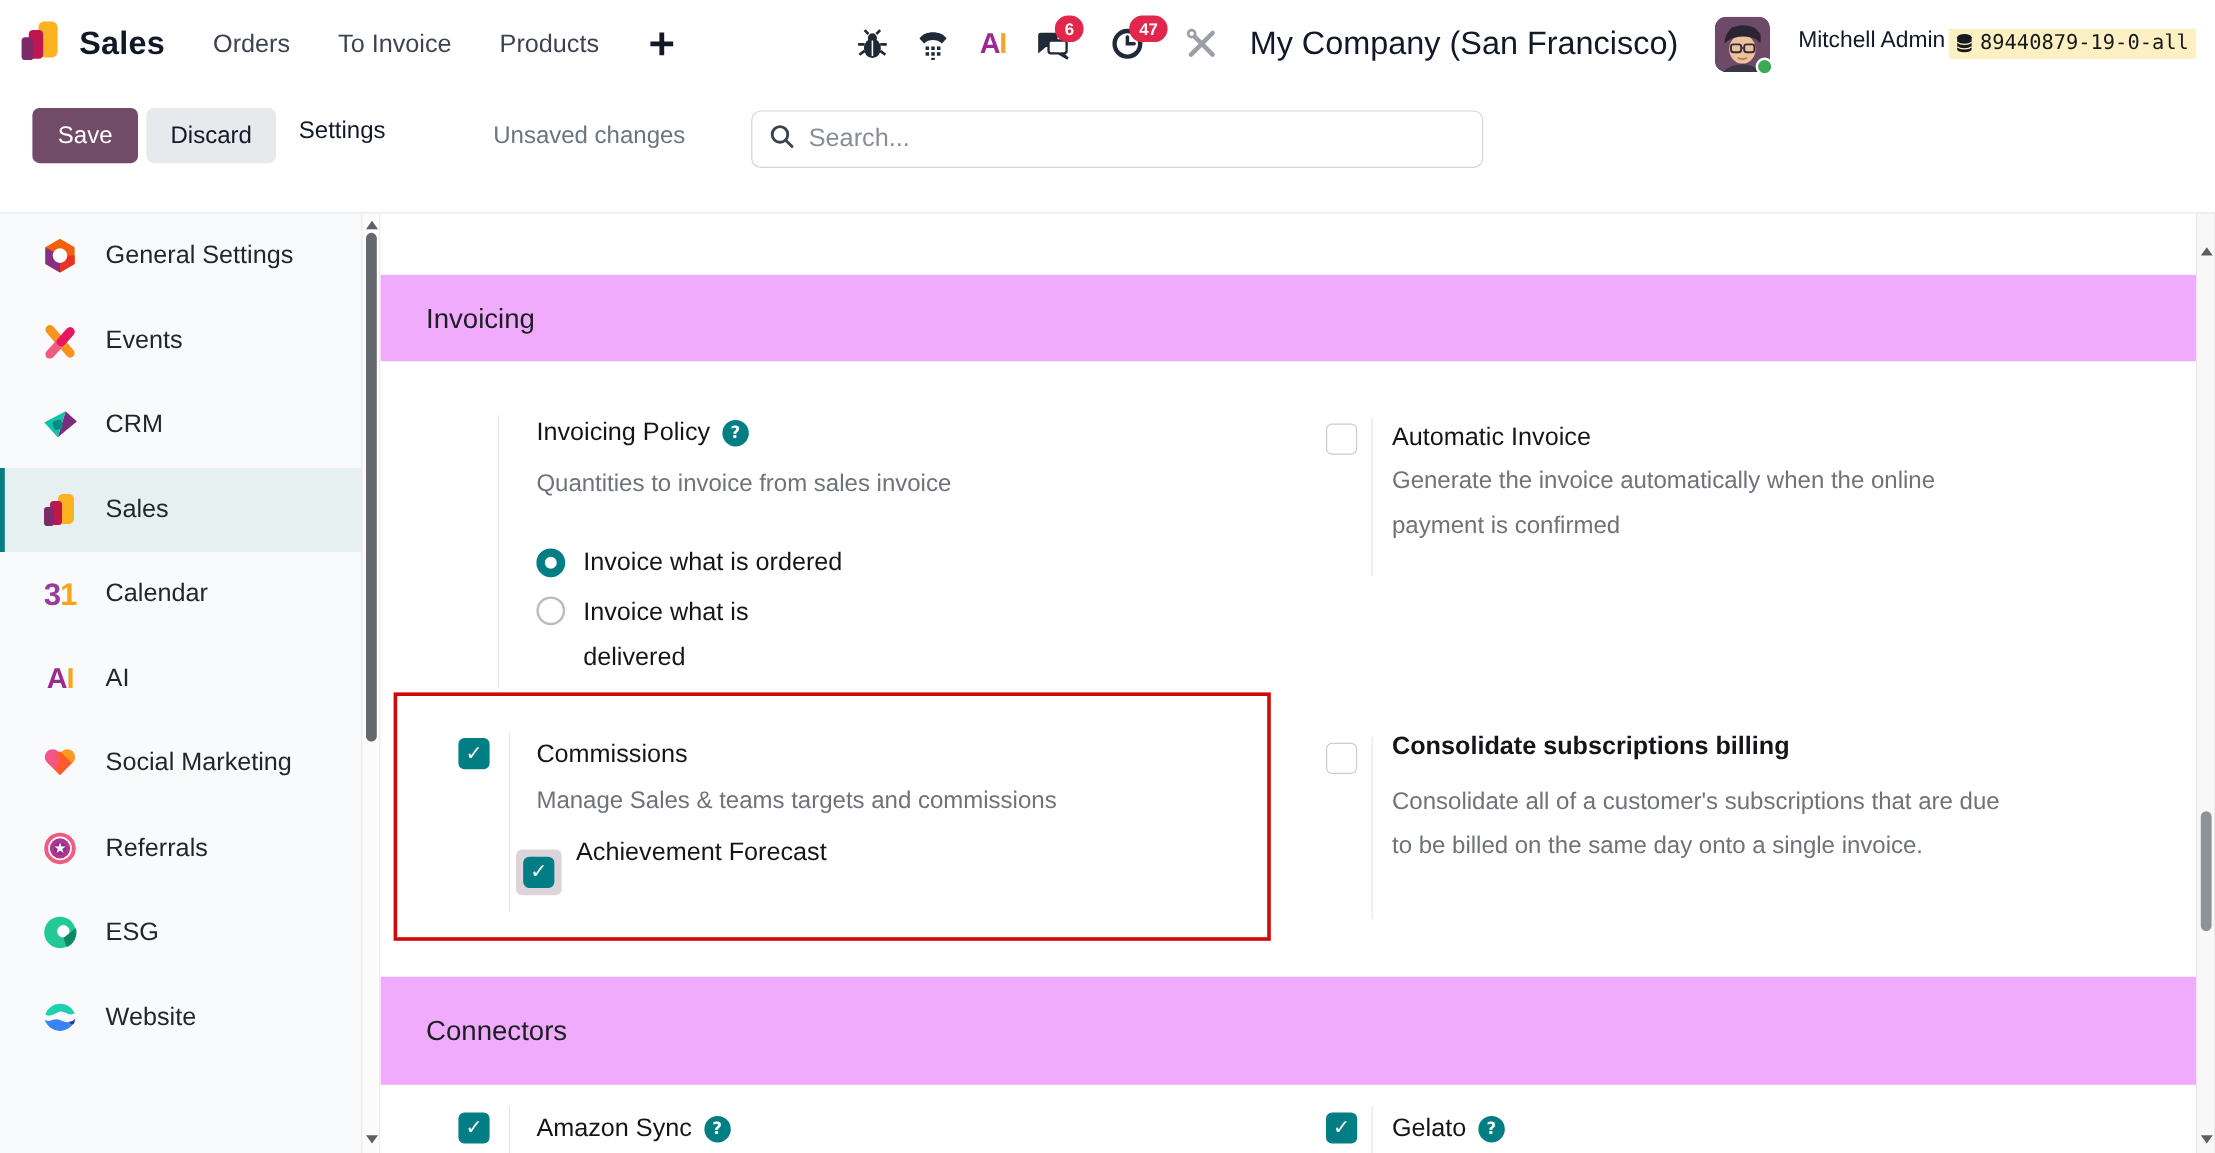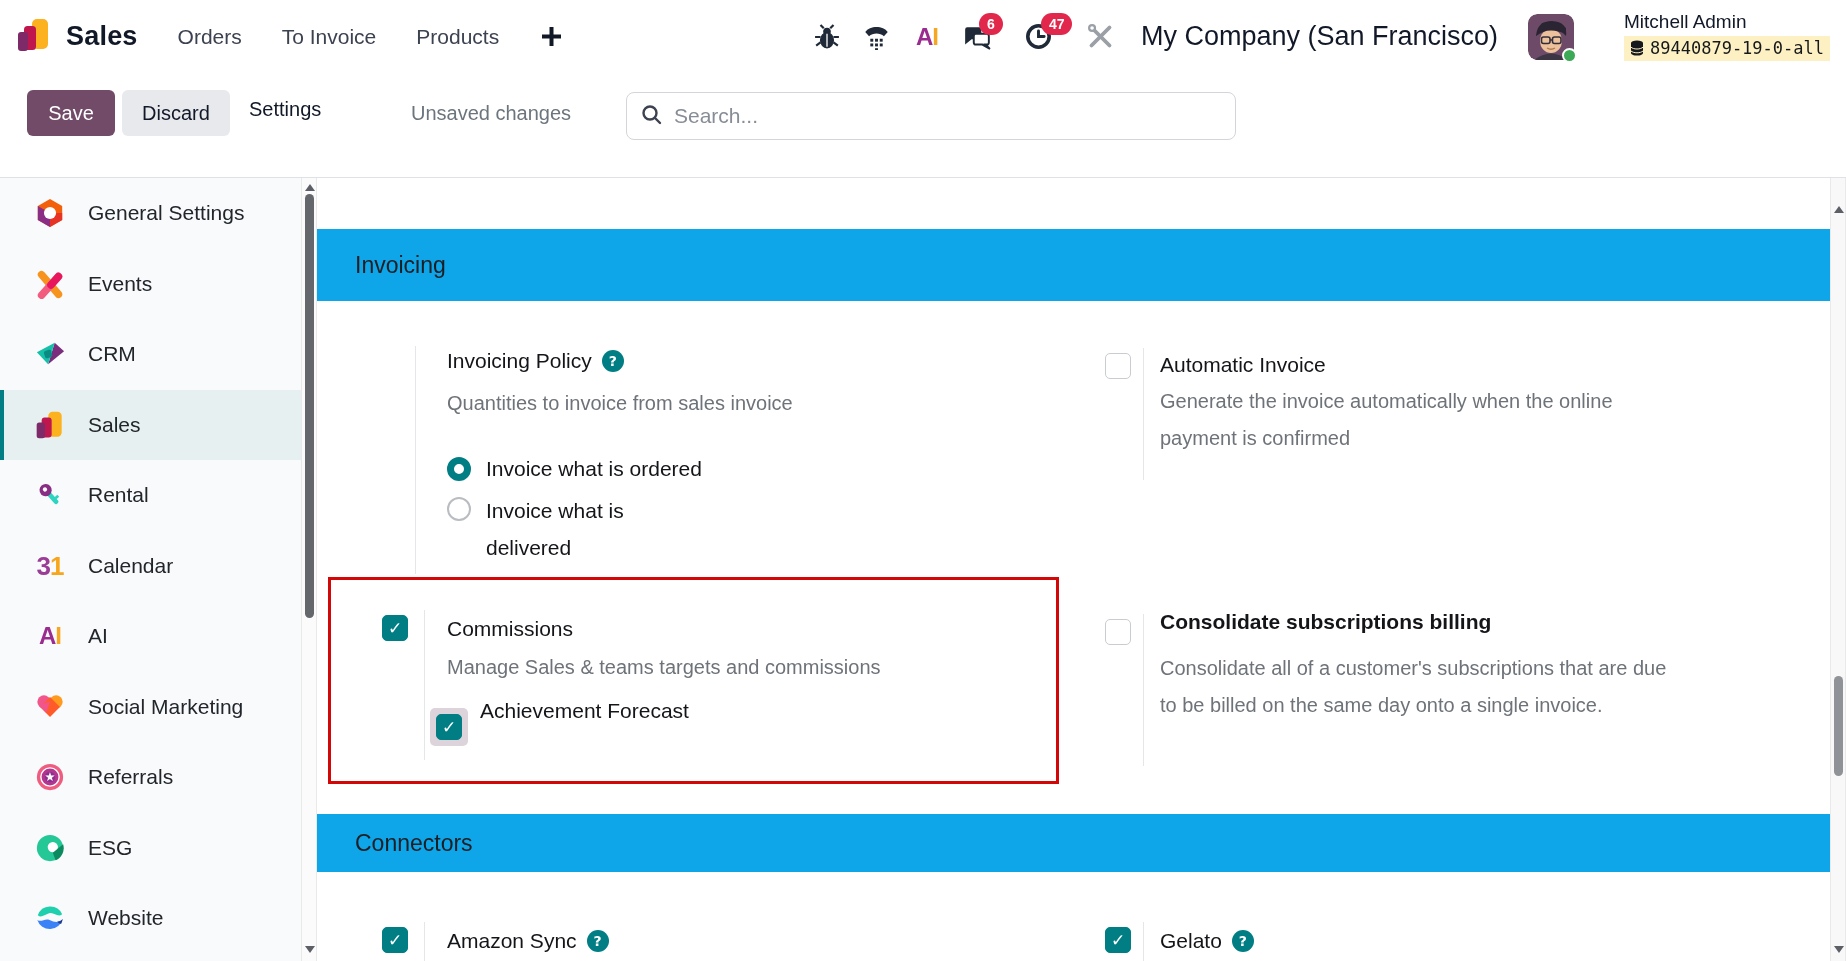--- a/index.html
+++ b/index.html
@@ -17,21 +17,21 @@
   .plus-btn { margin-left:42px; display:flex; align-items:center; }
   .systray { margin-left:auto; display:flex; align-items:center; gap:22px; }
   .tray-icon { position:relative; width:28px; height:28px; display:flex; align-items:center; justify-content:center; }
   .badge { position:absolute; top:-10px; left:16px; background:#e2274c; color:#fff;
     font-size:14px; font-weight:700; line-height:1; padding:4px 8px; border-radius:999px; }
   .company-name { font-size:27px; color:#111827; margin:0 8px 0 4px; white-space:nowrap; }
   .avatar { position:relative; width:46px; height:46px; border-radius:9px; overflow:visible; flex:none; }
   .avatar svg.face { border-radius:9px; display:block; }
   .status-dot { position:absolute; right:-3px; bottom:-3px; width:15px; height:15px;
     border-radius:50%; background:#3ba955; border:2px solid #fff; }
-  .user-block { display:flex; flex-direction:column; gap:3px; margin-left:28px; }
+  .user-block { display:flex; flex-direction:row; gap:3px; margin-left:2px; }
   .user-name { font-size:19px; color:#111827; line-height:1.1; }
   .db-badge { display:flex; align-items:center; gap:6px; background:#fdf0c3;
     padding:2px 6px; font-family:"DejaVu Sans Mono","Liberation Mono",monospace;
     font-size:17px; color:#15181c; line-height:1.2; }
 
   
   .control-panel { position:absolute; top:73px; left:0; right:0; height:104px; background:#fff; }
   .btn { position:absolute; top:17px; height:46px; border:none; border-radius:6px;
     font-family:inherit; font-size:20px; cursor:pointer; }
   .btn-save { left:27px; width:88px; background:#714B67; color:#fff; }
@@ -67,24 +67,24 @@
   .sb-arrow { position:absolute; left:3px; width:0; height:0;
     border-left:5px solid transparent; border-right:5px solid transparent; cursor:pointer; }
   .sb-arrow.up { border-bottom:7px solid #5c6066; }
   .sb-arrow.down { border-top:7px solid #5c6066; }
   .sidebar-sb .sb-thumb { top:16px; height:424px; background:#64676b; }
   .content-sb { background:#f8f8f9; }
   .content-sb .sb-thumb { top:498px; height:100px; background:#8f9296; }
 
   
   .main { position:relative; flex:1; background:#fff; overflow:hidden; }
-  .section-band { position:absolute; left:0; right:0; background:#0ea5e9;
+  .section-band { position:absolute; left:0; right:0; background:#f0abfc;
     display:flex; align-items:center; padding-left:38px; font-size:23px; color:#1b1e22; }
   .band-invoicing { top:51px; height:72px; }
-  .band-connectors { top:636px; height:58px; }
+  .band-connectors { top:636px; height:90px; }
 
   .setting-label { position:absolute; font-size:21px; color:#141519; line-height:30px; white-space:nowrap; }
   .setting-desc { position:absolute; font-size:20px; color:#6e7379; line-height:37px; }
   .v-divider { position:absolute; width:1px; background:#e4e6e9; }
   .label-row { position:absolute; display:flex; align-items:center; gap:10px; }
   .label-row .setting-label { position:static; }
 
   .help-icon { width:22px; height:22px; border-radius:50%; background:#017e84;
     color:#fff; display:flex; align-items:center; justify-content:center;
     font-size:14px; font-weight:700; cursor:pointer; flex:none;
@@ -279,33 +279,20 @@
         <span class="side-icon">
           <svg width="30" height="30" viewBox="0 0 36 36">
             <rect x="16" y="2" width="16" height="30" rx="5" fill="#fcb11e"></rect>
             <rect x="8" y="9" width="12" height="24" rx="3.5" fill="#c0164e"></rect>
             <rect x="2" y="15" width="10" height="19" rx="3" fill="#7e2a68"></rect>
           </svg>
         </span>
         <span class="side-label">Sales</span>
       </div>
 
-      <div class="side-item">
-        <span class="side-icon">
-          <svg width="30" height="30" viewBox="0 0 32 32">
-            <g transform="rotate(-42 16 16)">
-              <rect x="13.5" y="13" width="5" height="15" rx="2" fill="#2dd4bf"></rect>
-              <rect x="18" y="21" width="4" height="3" fill="#2dd4bf"></rect>
-              <circle cx="16" cy="9" r="6.5" fill="#8a2d84"></circle>
-              <circle cx="16" cy="8" r="2.3" fill="#fff"></circle>
-            </g>
-          </svg>
-        </span>
-        <span class="side-label">Rental</span>
-      </div>
 
       <div class="side-item">
         <span class="side-icon glyph-2tone" style="font-size:26px;">
             <span style="color:#9b3d96">3</span>
             <span style="color:#f7a51b">1</span>
           </span>
         <span class="side-label">Calendar</span>
       </div>
 
       <div class="side-item">

